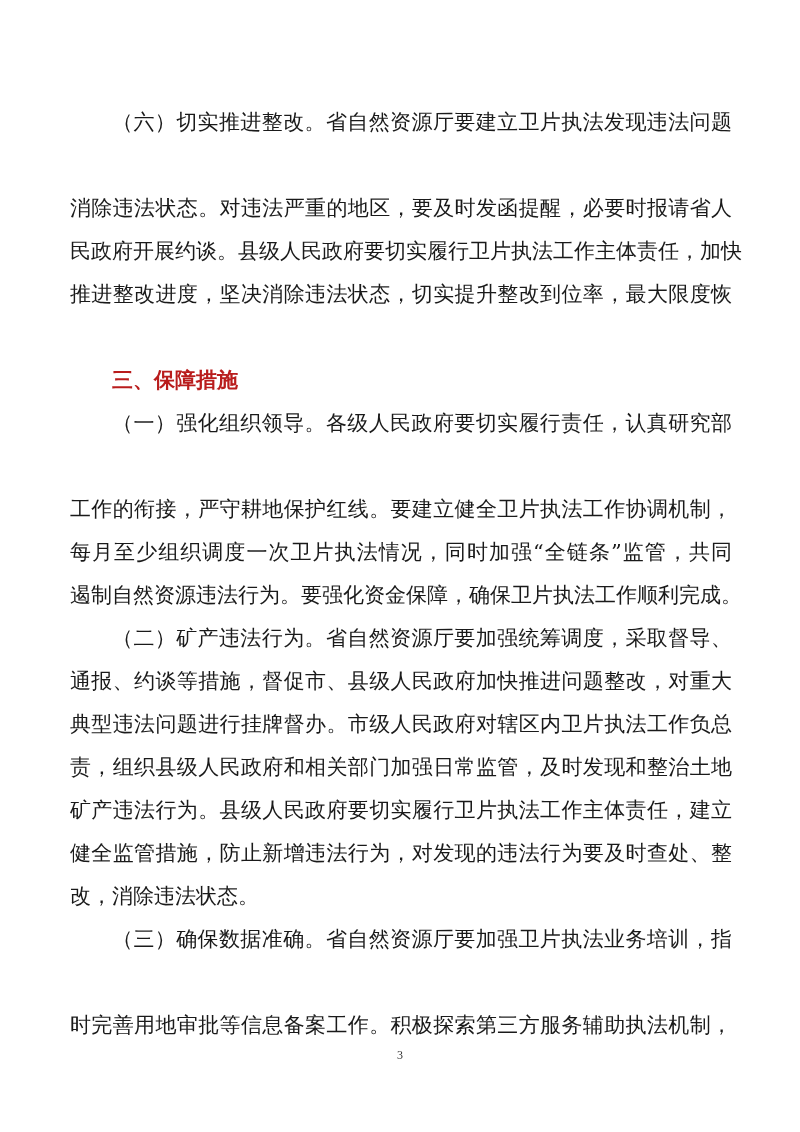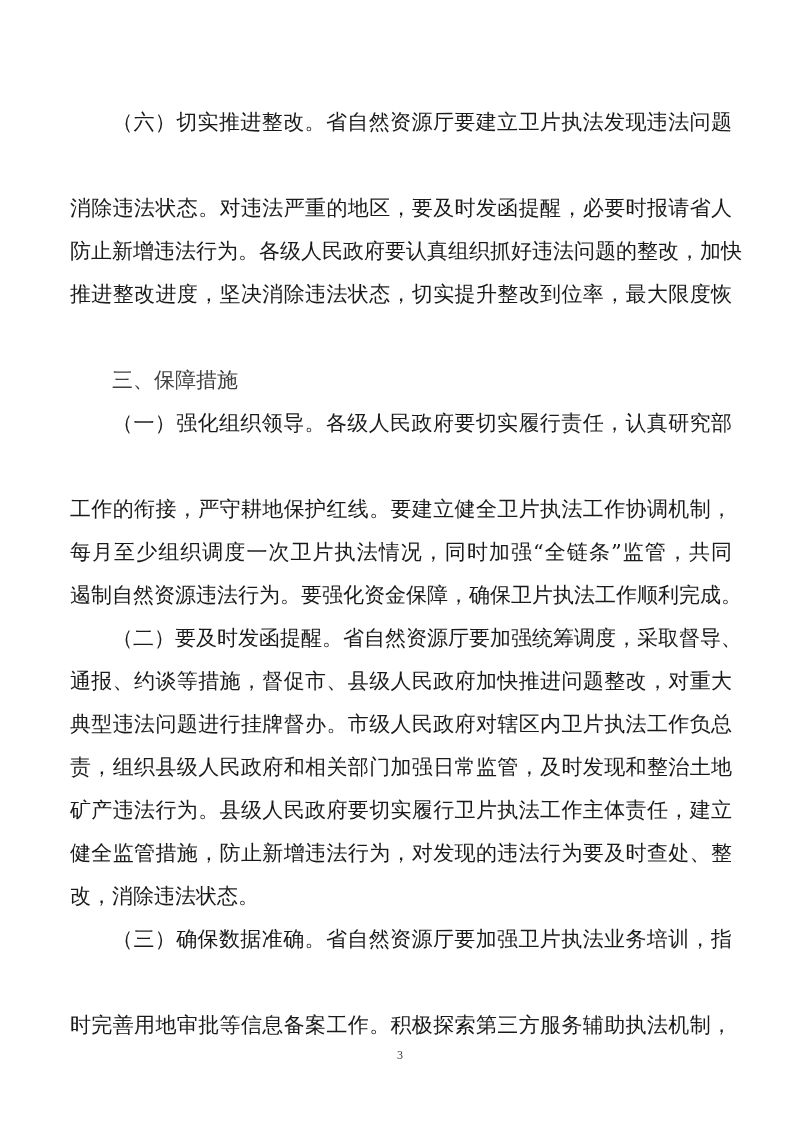--- a/index.html
+++ b/index.html
@@ -41,53 +41,53 @@
     .line.last {
       text-align-last: left;
     }
     .heading {
       position: absolute;
       left: 112px;
       height: 30px;
       font-size: 21px;
       line-height: 30px;
       font-family: "DejaVu Sans", "Liberation Sans", sans-serif;
-      font-weight: normal;
+      font-weight: bold;
       white-space: nowrap;
-      color: #404040;
+      color: #b91c1c;
     }
     .page-number {
       position: absolute;
       left: 0;
       width: 800px;
       top: 1048px;
       text-align: center;
       font-size: 12px;
       font-family: "Liberation Serif", serif;
       color: #333333;
     }
   </style>
 </head>
 <body>
 
 <div class="page">
 
   <div class="line indent" style="top:107px">（六）切实推进整改。省自然资源厅要建立卫片执法发现违法问题</div>
   <div class="line" style="top:193px">消除违法状态。对违法严重的地区，要及时发函提醒，必要时报请省人</div>
-  <div class="line" style="top:236px">防止新增违法行为。各级人民政府要认真组织抓好违法问题的整改，加快</div>
+  <div class="line" style="top:236px">民政府开展约谈。县级人民政府要切实履行卫片执法工作主体责任，加快</div>
   <div class="line" style="top:279px">推进整改进度，坚决消除违法状态，切实提升整改到位率，最大限度恢</div>
 
   <div class="heading" style="top:365px">三、保障措施</div>
 
   <div class="line indent" style="top:408px">（一）强化组织领导。各级人民政府要切实履行责任，认真研究部</div>
   <div class="line" style="top:494px">工作的衔接，严守耕地保护红线。要建立健全卫片执法工作协调机制，</div>
   <div class="line" style="top:537px">每月至少组织调度一次卫片执法情况，同时加强“全链条”监管，共同</div>
   <div class="line" style="top:580px">遏制自然资源违法行为。要强化资金保障，确保卫片执法工作顺利完成。</div>
 
-  <div class="line indent" style="top:623px">（二）要及时发函提醒。省自然资源厅要加强统筹调度，采取督导、</div>
+  <div class="line indent" style="top:623px">（二）矿产违法行为。省自然资源厅要加强统筹调度，采取督导、</div>
   <div class="line" style="top:666px">通报、约谈等措施，督促市、县级人民政府加快推进问题整改，对重大</div>
   <div class="line" style="top:709px">典型违法问题进行挂牌督办。市级人民政府对辖区内卫片执法工作负总</div>
   <div class="line" style="top:752px">责，组织县级人民政府和相关部门加强日常监管，及时发现和整治土地</div>
   <div class="line" style="top:795px">矿产违法行为。县级人民政府要切实履行卫片执法工作主体责任，建立</div>
   <div class="line" style="top:838px">健全监管措施，防止新增违法行为，对发现的违法行为要及时查处、整</div>
   <div class="line last" style="top:881px">改，消除违法状态。</div>
 
   <div class="line indent" style="top:924px">（三）确保数据准确。省自然资源厅要加强卫片执法业务培训，指</div>
   <div class="line" style="top:1010px">时完善用地审批等信息备案工作。积极探索第三方服务辅助执法机制，</div>
 

